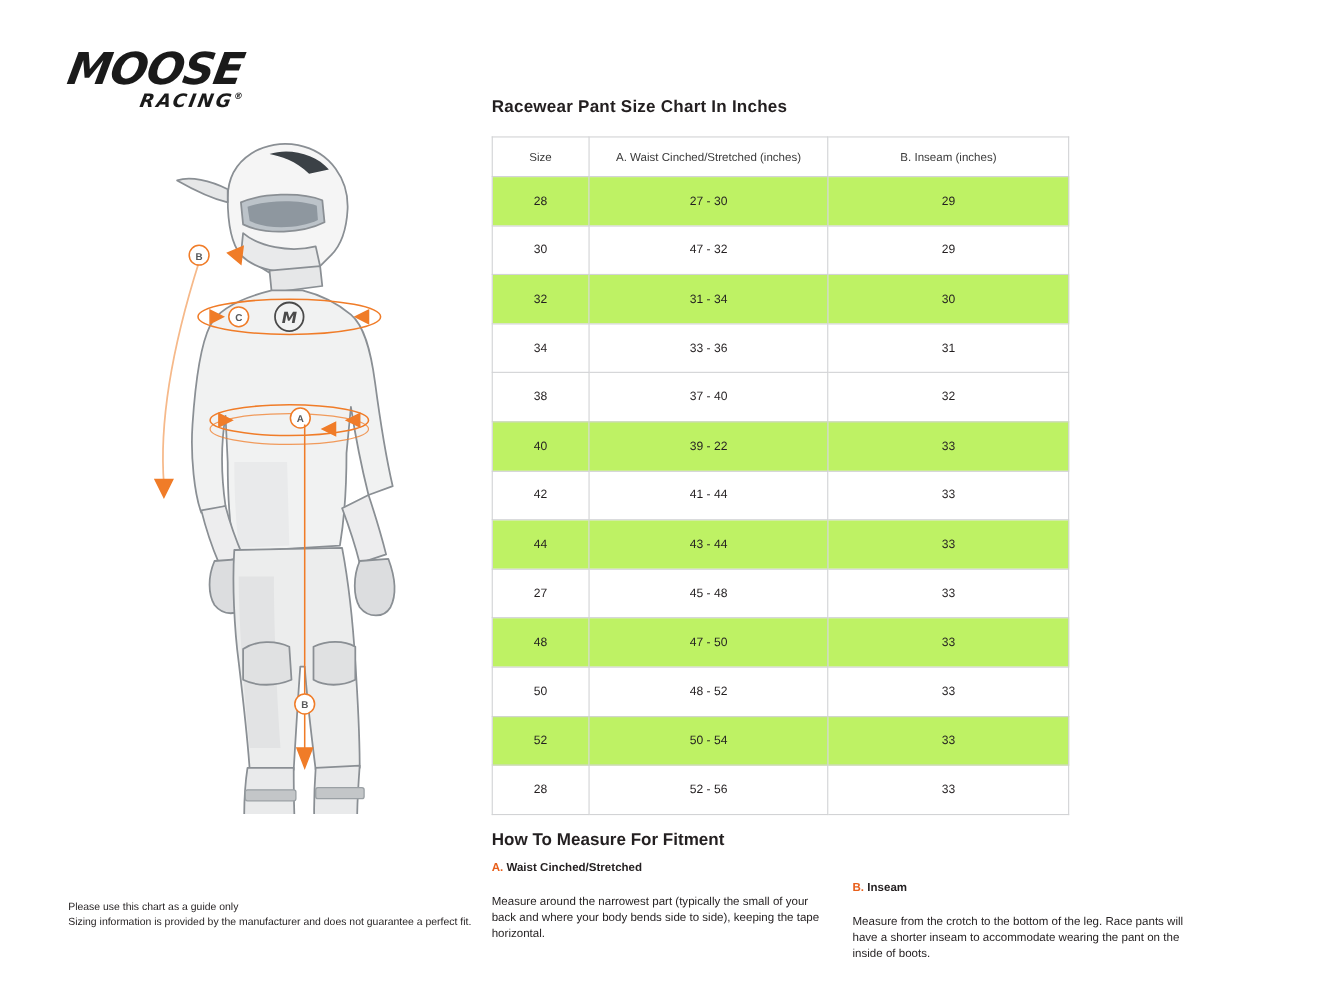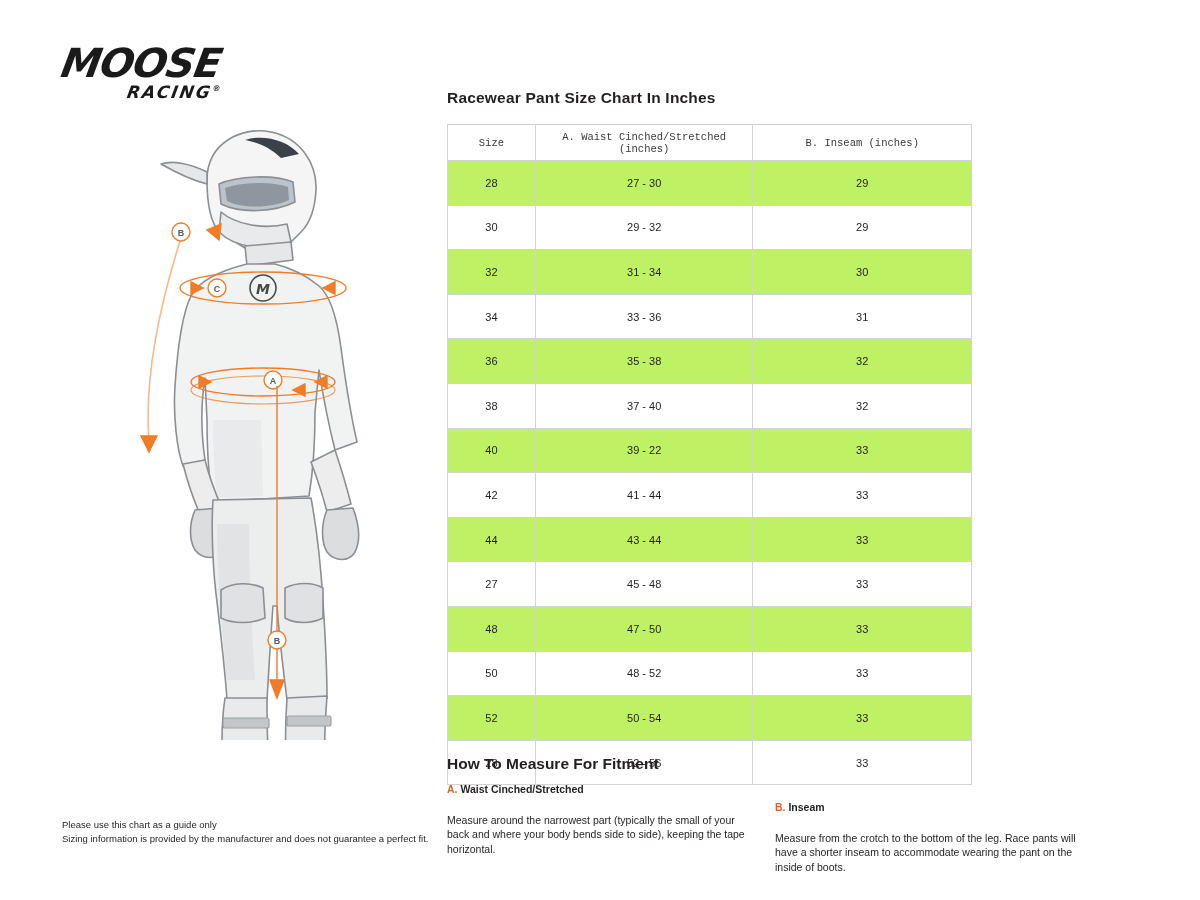--- a/index.html
+++ b/index.html
@@ -84,21 +84,20 @@
     border: 1px solid #d2d3d5;
     text-align: center;
     font-weight: normal;
     color: #231f20;
   }
   table.size-chart th {
     height: 33px;
     font-size: 10.5px;
     background: #ffffff;
     color: #3a3a3a;
-    font-family: Liberation Mono, monospace;
   }
   table.size-chart td {
     height: 41.6px;
     font-size: 11px;
   }
   table.size-chart tr.shaded td { background: #bef264; }
   table.size-chart col.c1 { width: 88px; }
   table.size-chart col.c2 { width: 218px; }
   table.size-chart col.c3 { width: 219px; }
 
@@ -250,37 +249,32 @@
     </tr>
   </thead>
   <tbody>
     <tr class="shaded">
       <td>28</td>
       <td>27 - 30</td>
       <td>29</td>
     </tr>
     <tr>
       <td>30</td>
-      <td>29 - 32</td>
+      <td>47 - 32</td>
       <td>29</td>
     </tr>
     <tr class="shaded">
       <td>32</td>
       <td>31 - 34</td>
       <td>30</td>
     </tr>
     <tr>
       <td>34</td>
       <td>33 - 36</td>
       <td>31</td>
-    </tr>
-    <tr class="shaded">
-      <td>36</td>
-      <td>35 - 38</td>
-      <td>32</td>
     </tr>
     <tr>
       <td>38</td>
       <td>37 - 40</td>
       <td>32</td>
     </tr>
     <tr class="shaded">
       <td>40</td>
       <td>39 - 22</td>
       <td>33</td>

